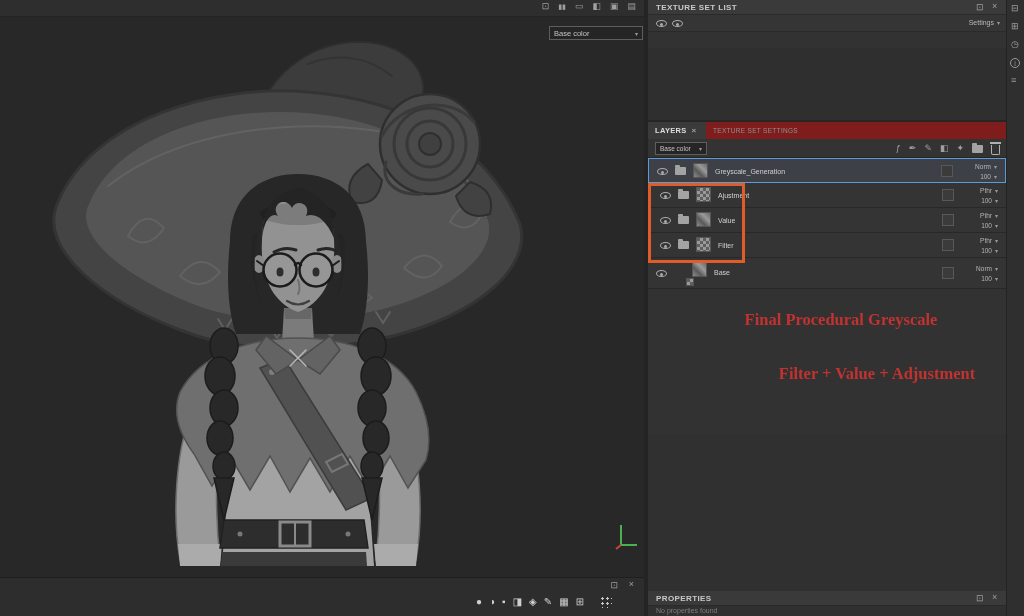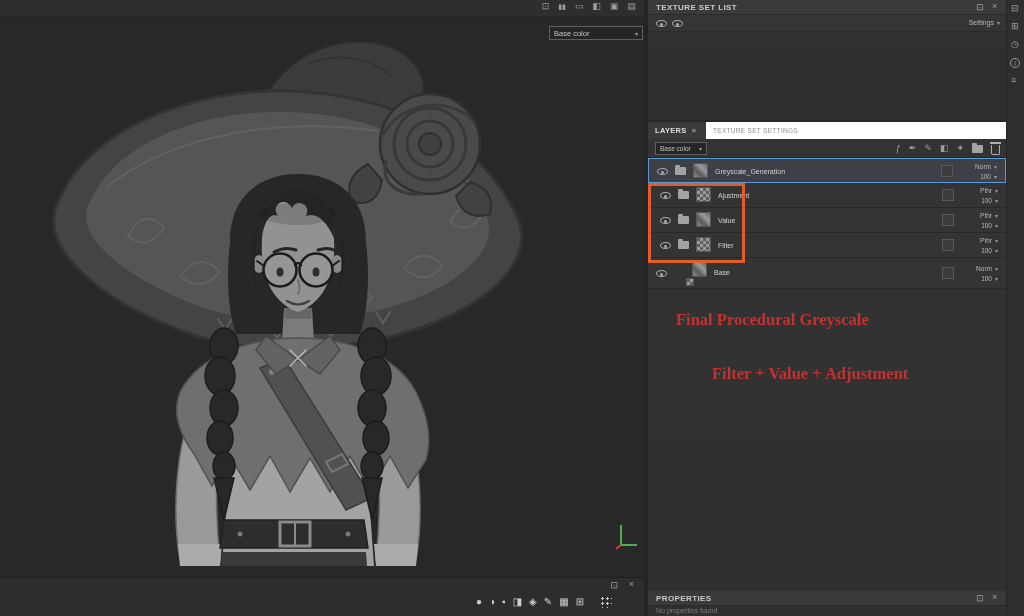--- a/index.html
+++ b/index.html
@@ -42,21 +42,21 @@
           background:radial-gradient(circle,#c9c9c9 1.2px, transparent 1.4px); background-size:5px 5px; background-position:1px 1px; }
 
   .layer-row { position:absolute; left:0; width:358px; height:25px; background:#343434; border-bottom:1px solid #282828; }
   .layer-row.selected { background:#3d4147; border:1px solid #5a9bd8; }
   .lname { position:absolute; font-size:7px; color:#d0d0d0; }
   .blend { position:absolute; right:8px; top:3px; text-align:right; font-size:6.5px; color:#b5b5b5; line-height:9px; }
 
   .tab { position:absolute; top:0; height:17px; font-size:7.5px; color:#909090; display:flex; align-items:center; padding:0 7px; letter-spacing:.3px; }
   .tab.active { background:#3a3a3a; color:#dedede; font-weight:bold; }
 
-  .annot { position:absolute; left:0; width:358px; font-family:"Liberation Serif",serif;
+  .annot { position:absolute; left:0; width:358px; text-align:center; font-family:"Liberation Serif",serif;
            font-weight:bold; font-size:16.5px; color:#c23230;padding-left:28px; }
   .orange-rect { position:absolute; left:0; top:183px; width:97px; height:80px; border:3px solid #e05c28; z-index:5; }
 
   .rstrip { position:absolute; left:1006px; top:0; width:18px; height:616px; background:#2f2f2f; border-left:1px solid #232323; }
   .rstrip span { position:absolute; left:4px; }
 
   .bstrip { position:absolute; left:0; top:577px; width:644px; height:39px; background:#2d2d2d; border-top:1px solid #1f1f1f; }
   .dispicons { position:absolute; left:476px; top:17px; display:flex; gap:7px; align-items:center; }
   .dispicons .icn { color:#cfcfcf; font-size:10px; }
 
@@ -195,21 +195,21 @@
       <span class="eye" style="left:24px; top:5px;"></span>
       <span class="abs" style="right:6px; top:4px; font-size:7px; color:#b8b8b8;">
         <span>Settings</span><span class="caret">▾</span>
       </span>
     </div>
 
 
     <div class="abs" style="left:0; top:48px; width:358px; height:72px; background:#2f2f2f;"></div>
     <div class="abs" style="left:0; top:120px; width:358px; height:2px; background:#262626;"></div>
 
-    <div class="abs" style="left:0; top:122px; width:358px; height:17px; background:#ffffff;text-decoration:underline;">
+    <div class="abs" style="left:0; top:122px; width:358px; height:17px; background:#7f1d1d;text-decoration:underline;">
       <div class="tab active" style="left:0; width:58px;">
         <span>LAYERS</span>
         <span class="icn" style="margin-left:5px; font-size:8px;">×</span>
       </div>
       <div class="tab" style="left:58px; width:104px; font-size:6.5px;">
         <span>TEXTURE SET SETTINGS</span>
       </div>
     </div>
 
     <div class="abs" style="left:0; top:139px; width:358px; height:19px; background:#333333; border-bottom:1px solid #262626;">

